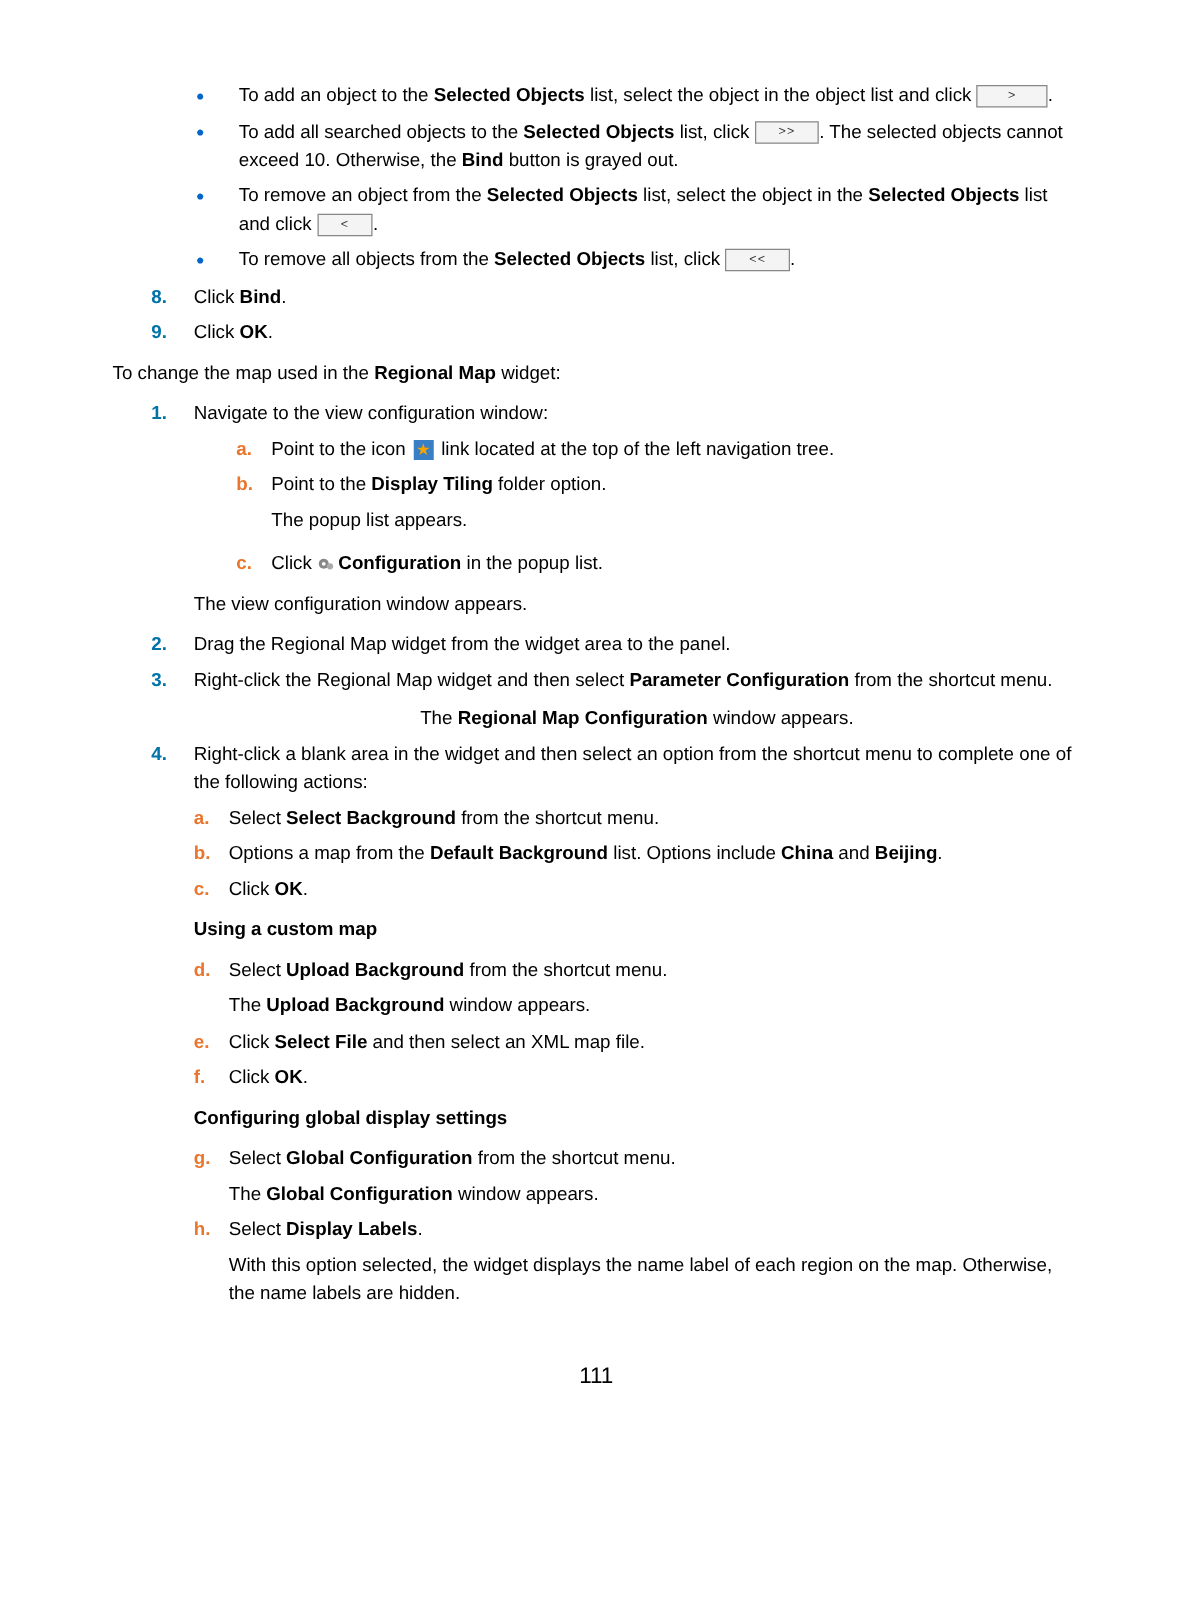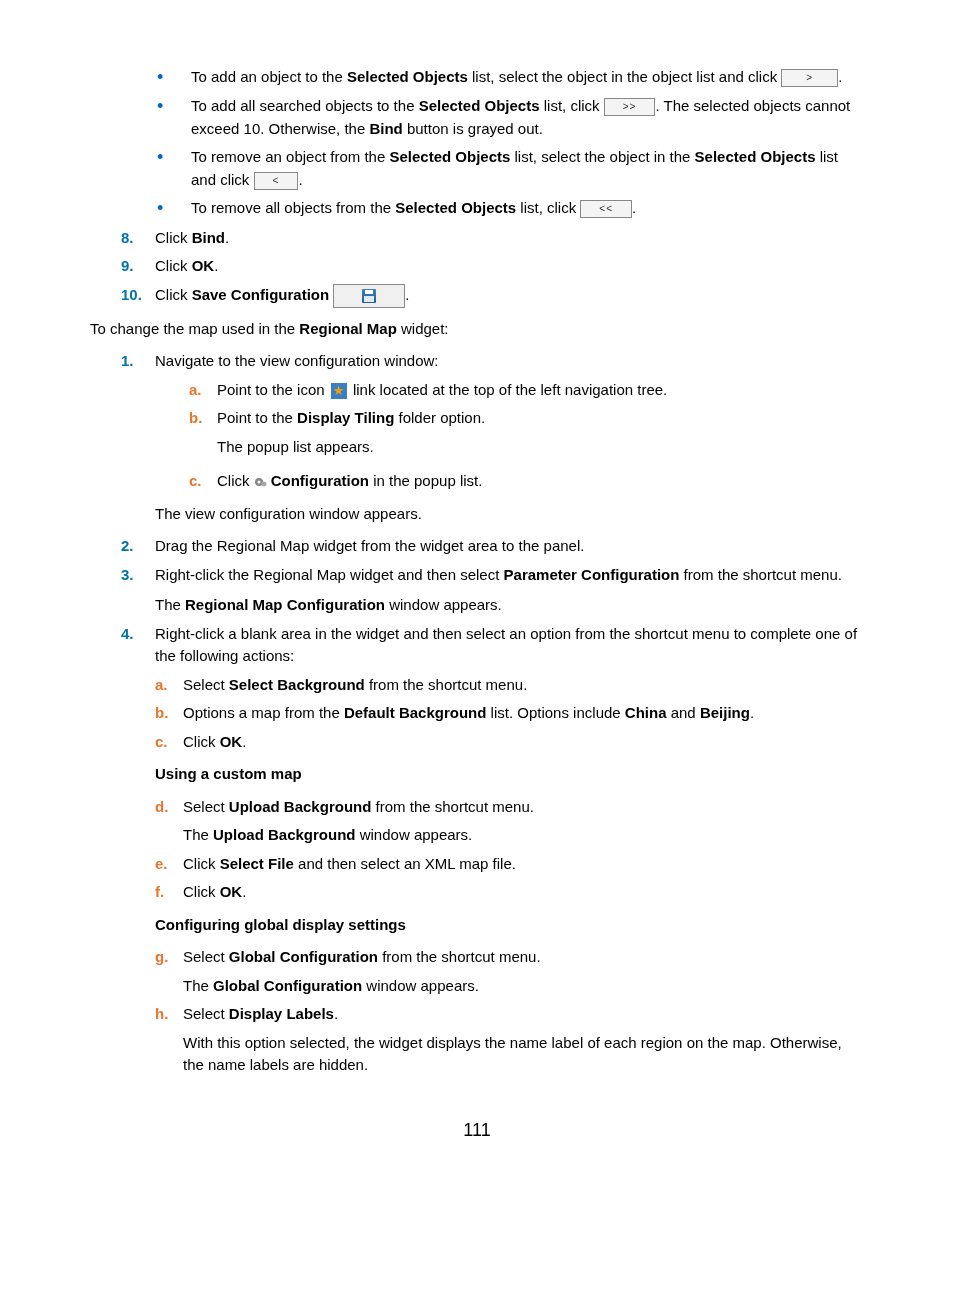--- a/index.html
+++ b/index.html
@@ -168,29 +168,20 @@
     </div>
   </div>
 
   <div class="num-row" style="margin-left:-34px;">
     <div class="num-marker">9.</div>
     <div class="row-body">
       <span>Click </span><b>OK</b><span>.</span>
     </div>
   </div>
 
-  <div class="num-row" style="margin-left:-34px;">
-    <div class="num-marker">10.</div>
-    <div class="row-body">
-      <span>Click </span><b>Save Configuration</b>
-      <span class="save-btn">
-          <span class="floppy-icon"></span>
-        </span><span>.</span>
-    </div>
-  </div>
 
   <p class="para" style="margin-left:-65px;">
     <span>To change the map used in the </span><b>Regional Map</b><span> widget:</span>
   </p>
 
   <div class="num-row" style="margin-left:-34px;">
     <div class="num-marker">1.</div>
     <div class="row-body">Navigate to the view configuration window:</div>
   </div>
 
@@ -226,21 +217,21 @@
 
   <div class="num-row" style="margin-left:-34px;">
     <div class="num-marker">2.</div>
     <div class="row-body">Drag the Regional Map widget from the widget area to the panel.</div>
   </div>
 
   <div class="num-row" style="margin-left:-34px;">
     <div class="num-marker">3.</div>
     <div class="row-body">
       <span>Right-click the Regional Map widget and then select </span><b>Parameter Configuration</b><span> from the shortcut menu.</span>
-      <div style="margin-top:8px;">
+      <div style="margin-top:8px;text-align:center;">
         <span>The </span><b>Regional Map Configuration</b><span> window appears.</span>
       </div>
     </div>
   </div>
 
   <div class="num-row" style="margin-left:-34px;">
     <div class="num-marker">4.</div>
     <div class="row-body">Right-click a blank area in the widget and then select an option from the shortcut menu to complete one of the following actions:</div>
   </div>
 

